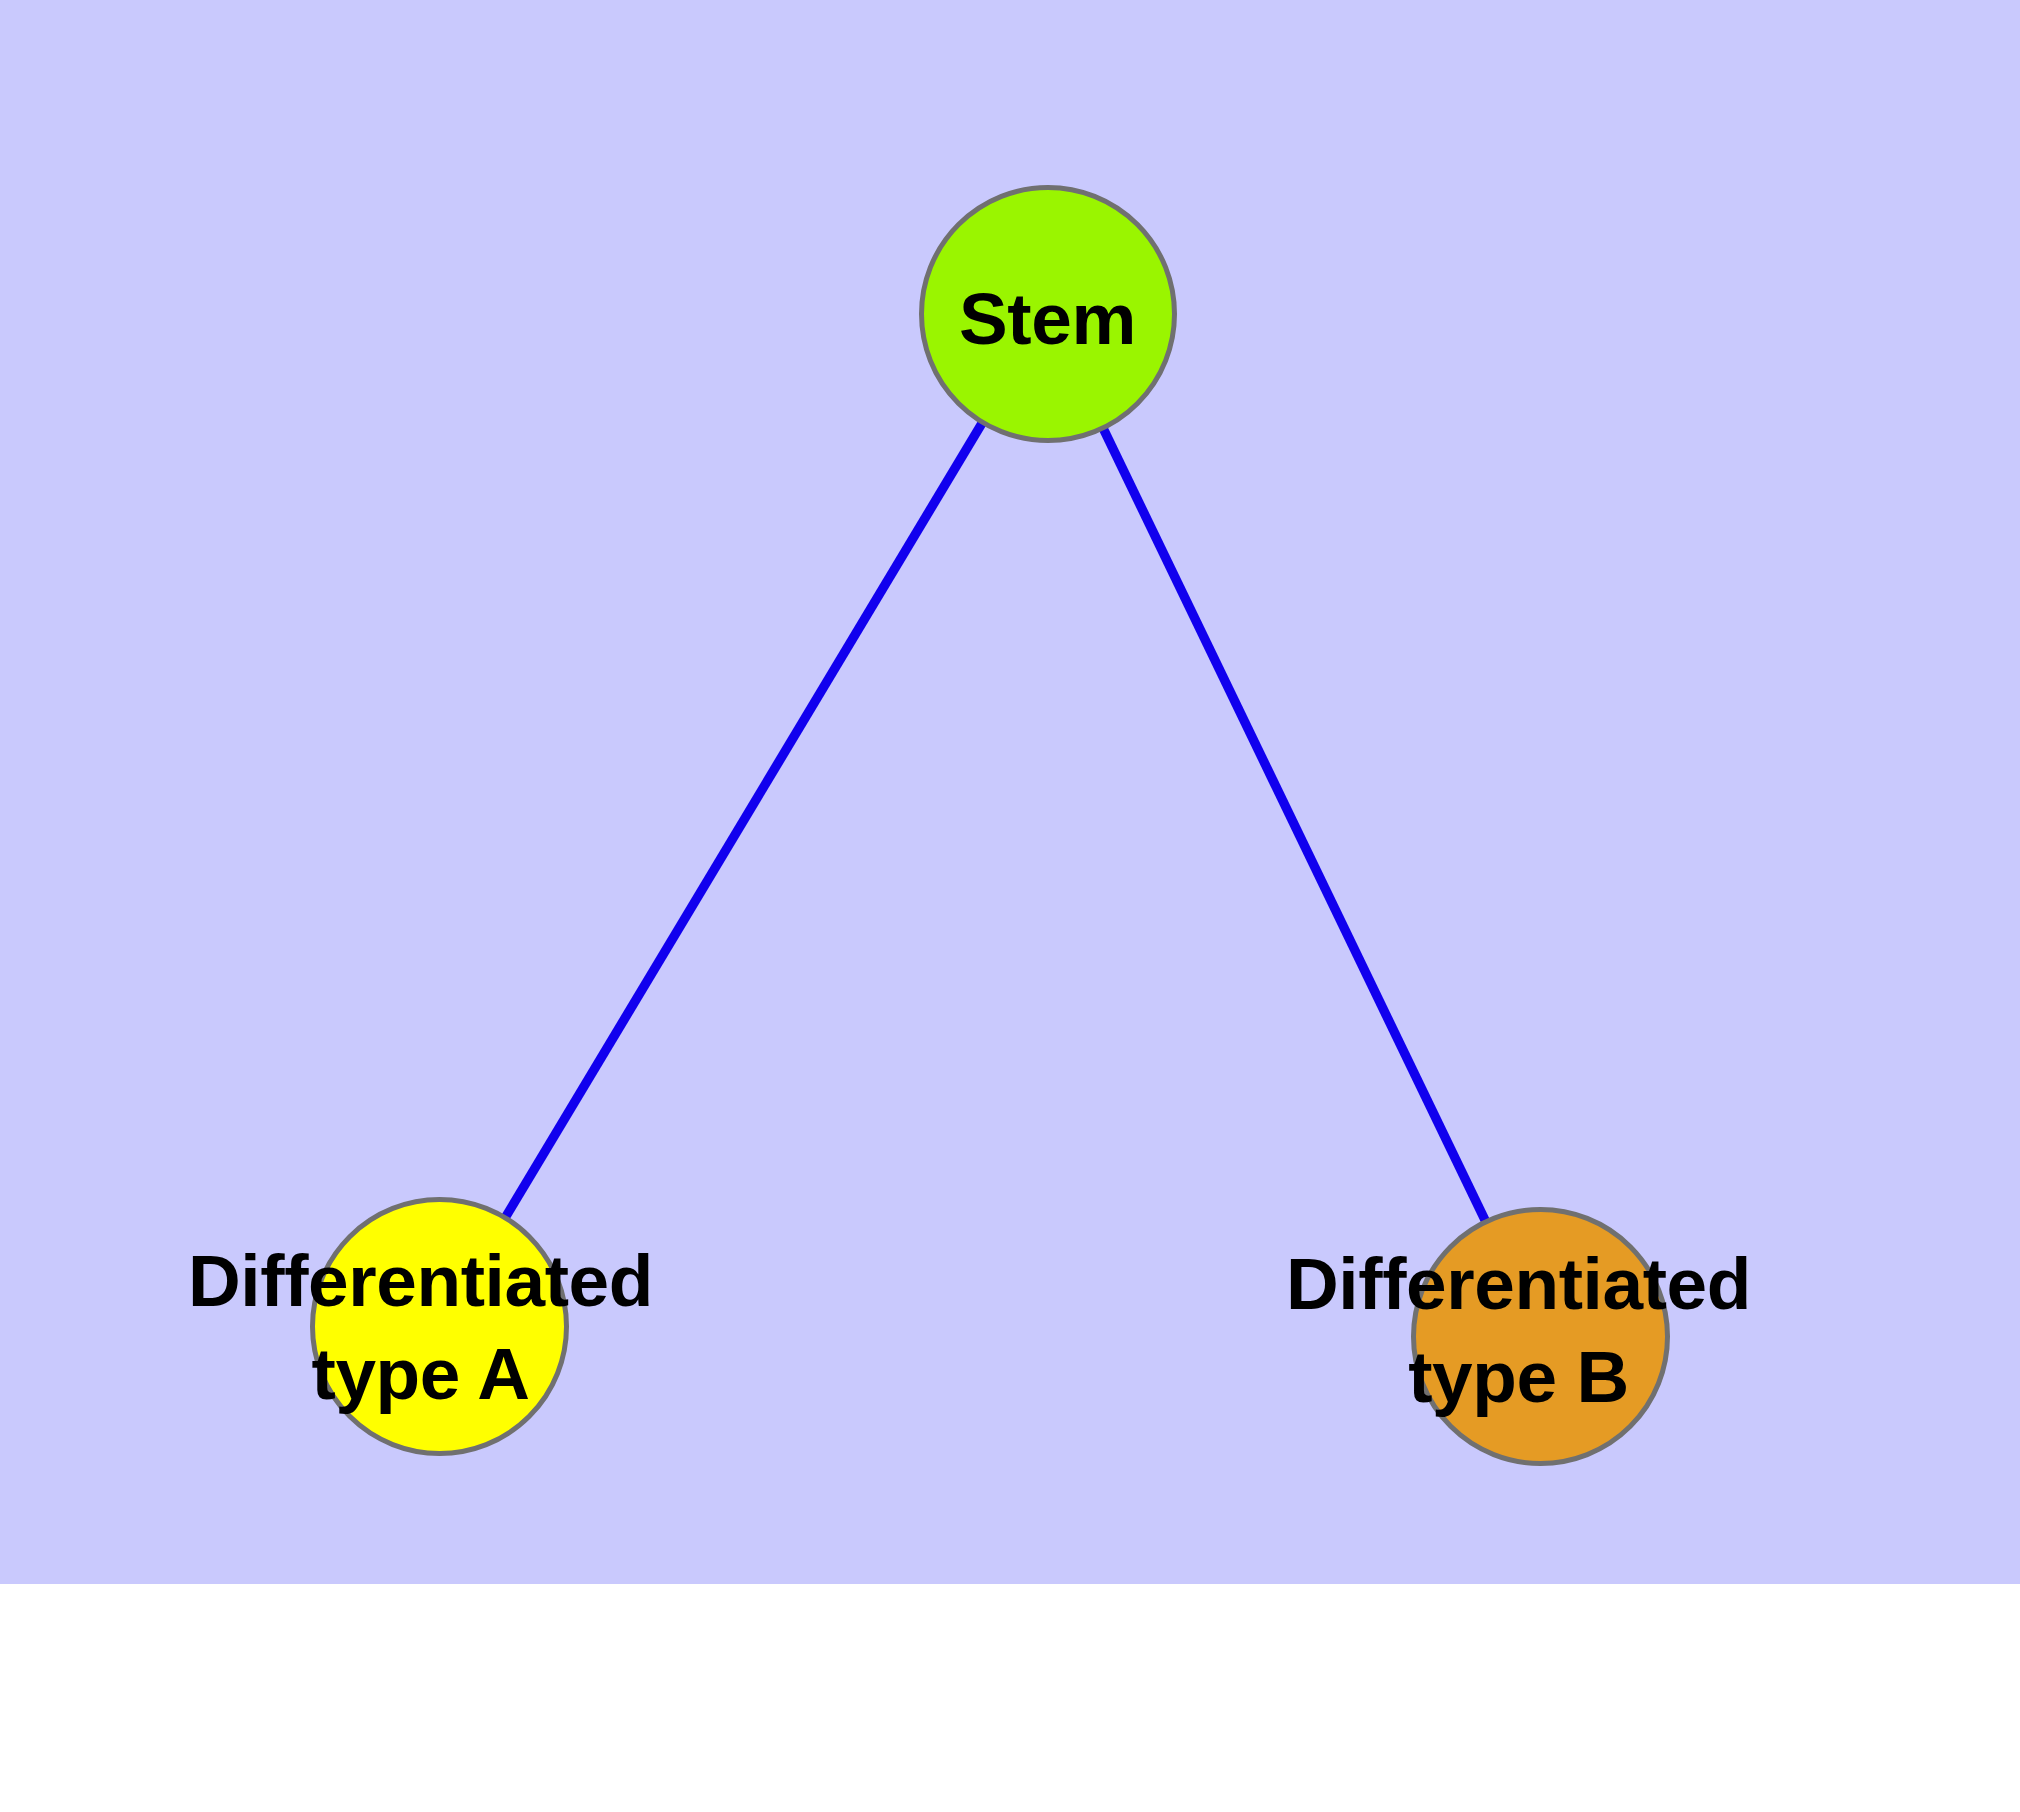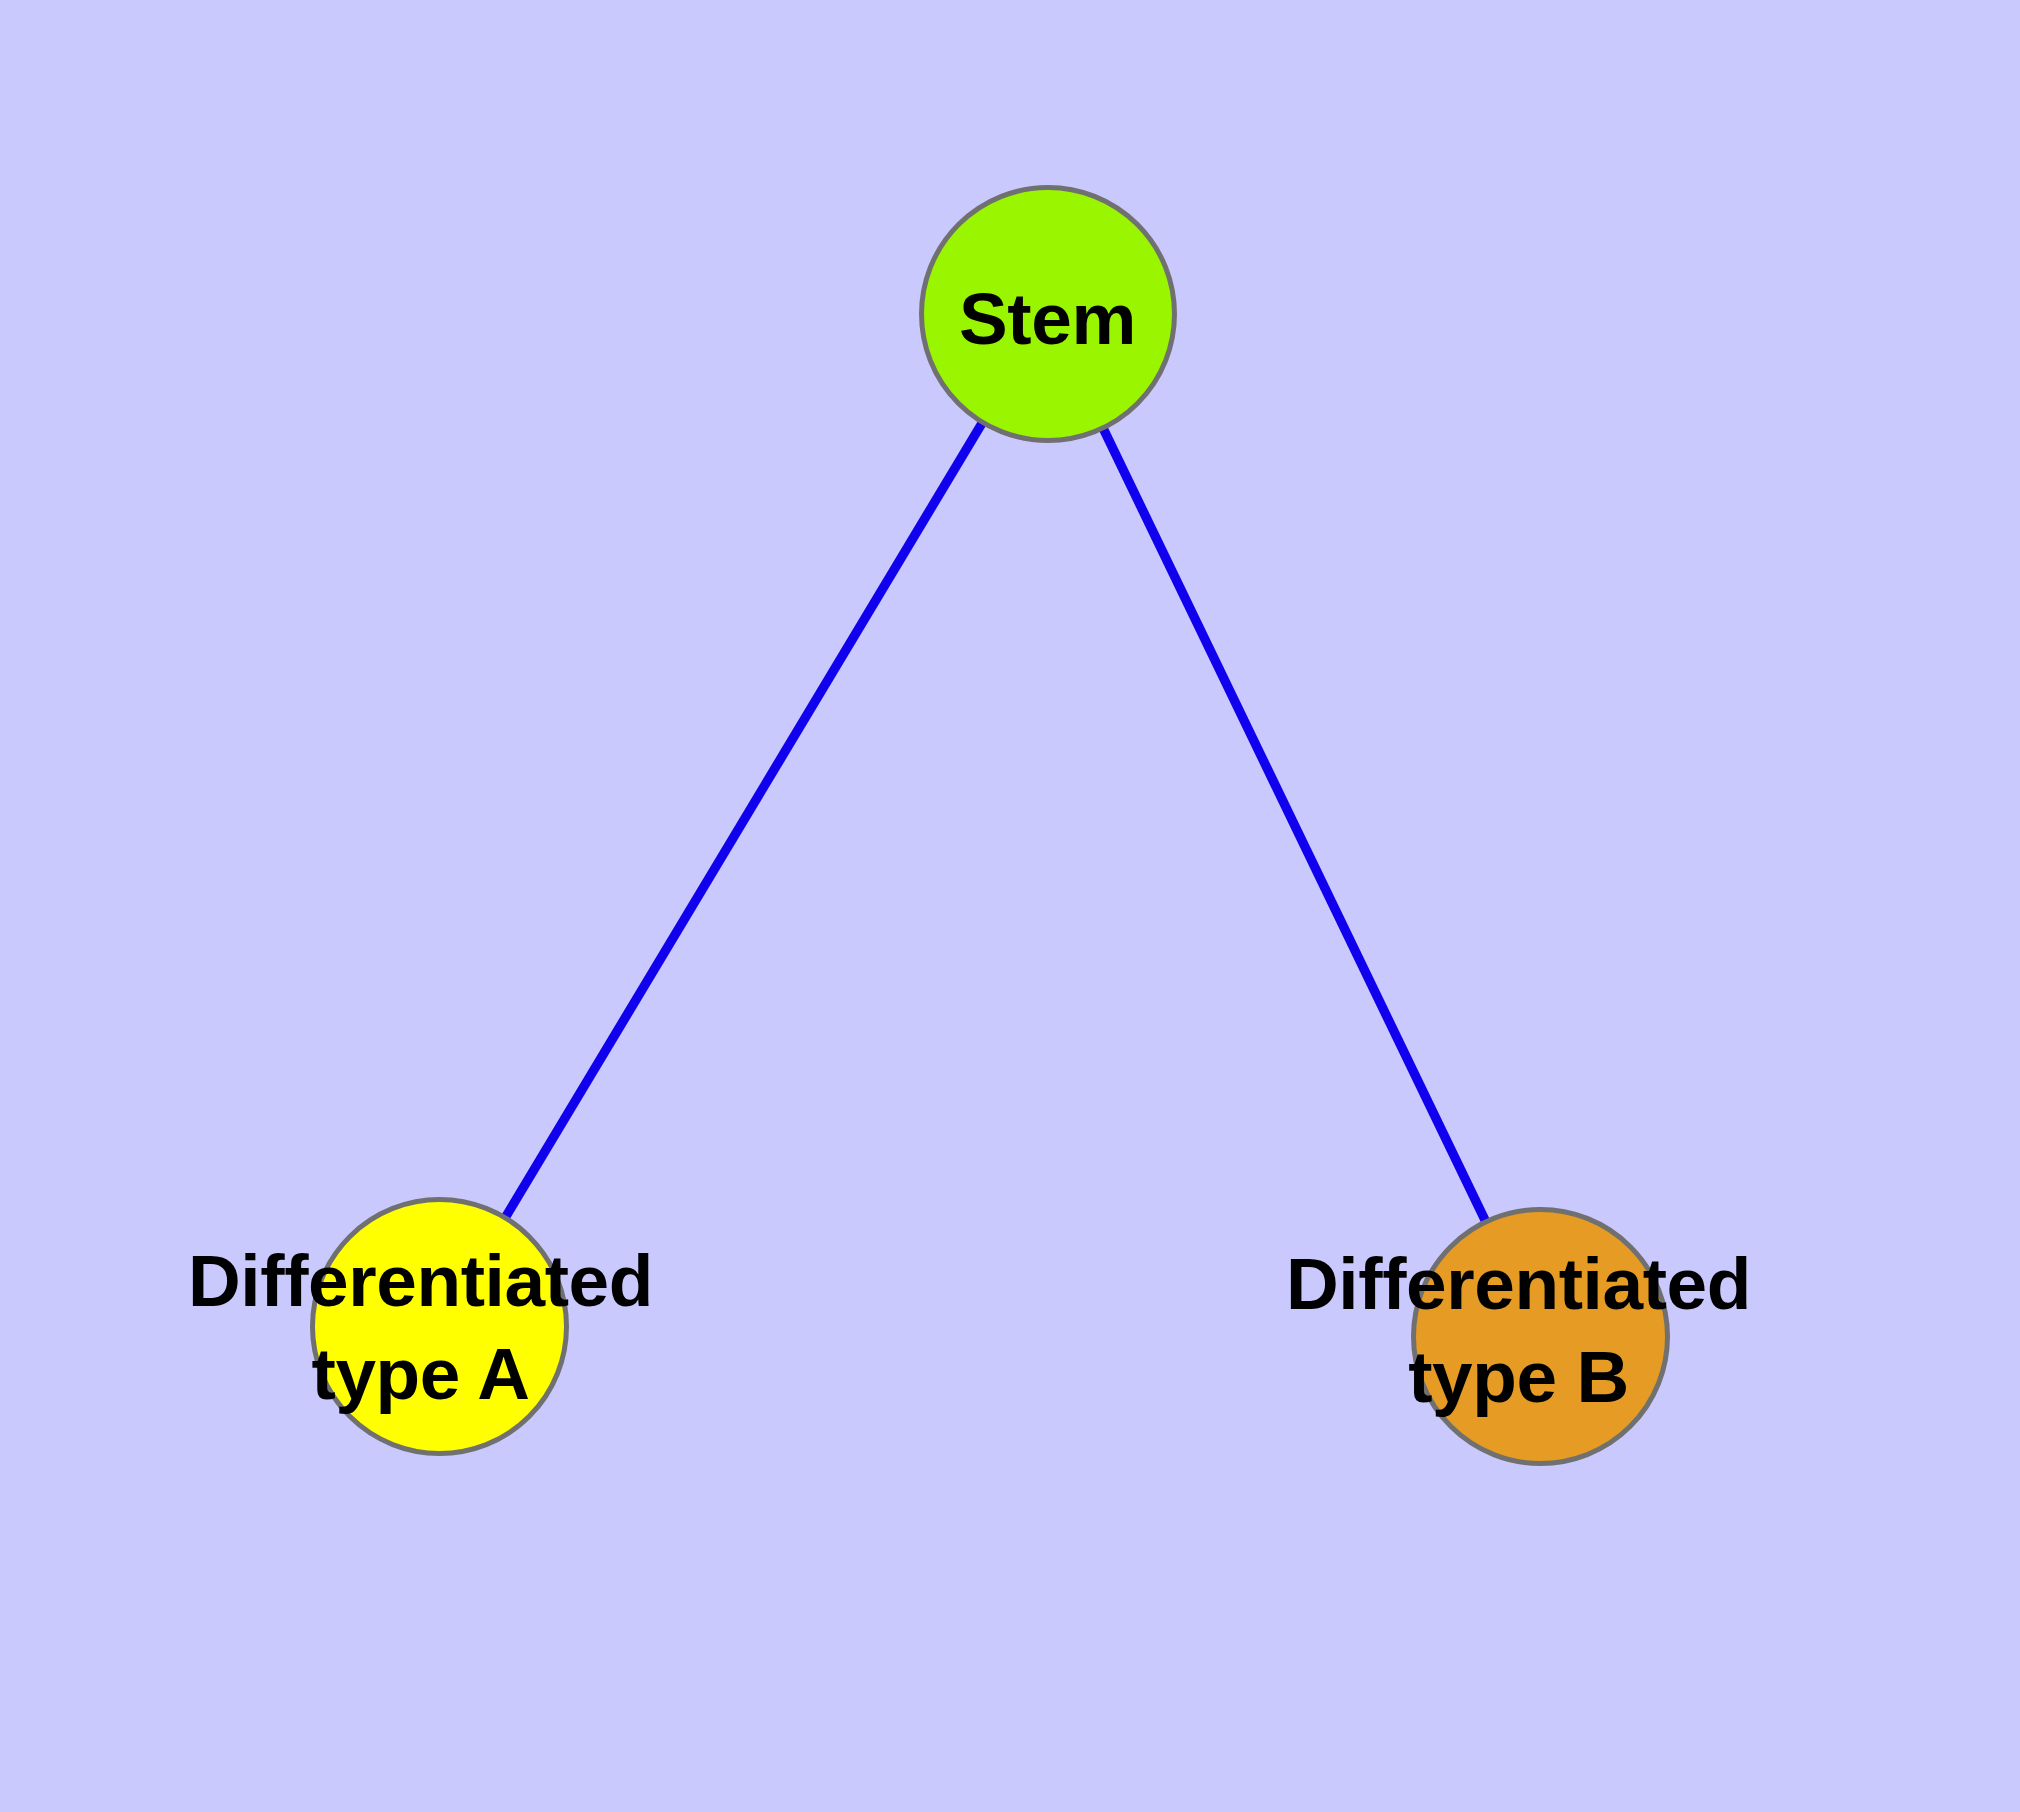--- a/index.html
+++ b/index.html
@@ -42,21 +42,21 @@
     letter-spacing: -0.4px;
     pointer-events: none;
   }
   .node-label .label-line {
     display: block;
   }
 </style>
 </head>
 <body>
 
-<div id="canvas" style="width: 2021px; height: 1812px;">
+<div id="canvas" style="width: 2021px; height: 1584px;">
 
   <div id="graph-bg" style="background: rgb(201, 201, 253);"></div>
 
   <svg id="graph-svg" viewBox="0 0 2384 2138" preserveAspectRatio="none" width="2021" height="1812">
     <g id="edge-layer">
         <line x1="1236" y1="370" x2="519" y2="1565" stroke="#1100EE" stroke-width="11" stroke-linecap="butt"></line>
         <line x1="1236" y1="370" x2="1818" y2="1577" stroke="#1100EE" stroke-width="11" stroke-linecap="butt"></line>
       </g>
   </svg>
 

